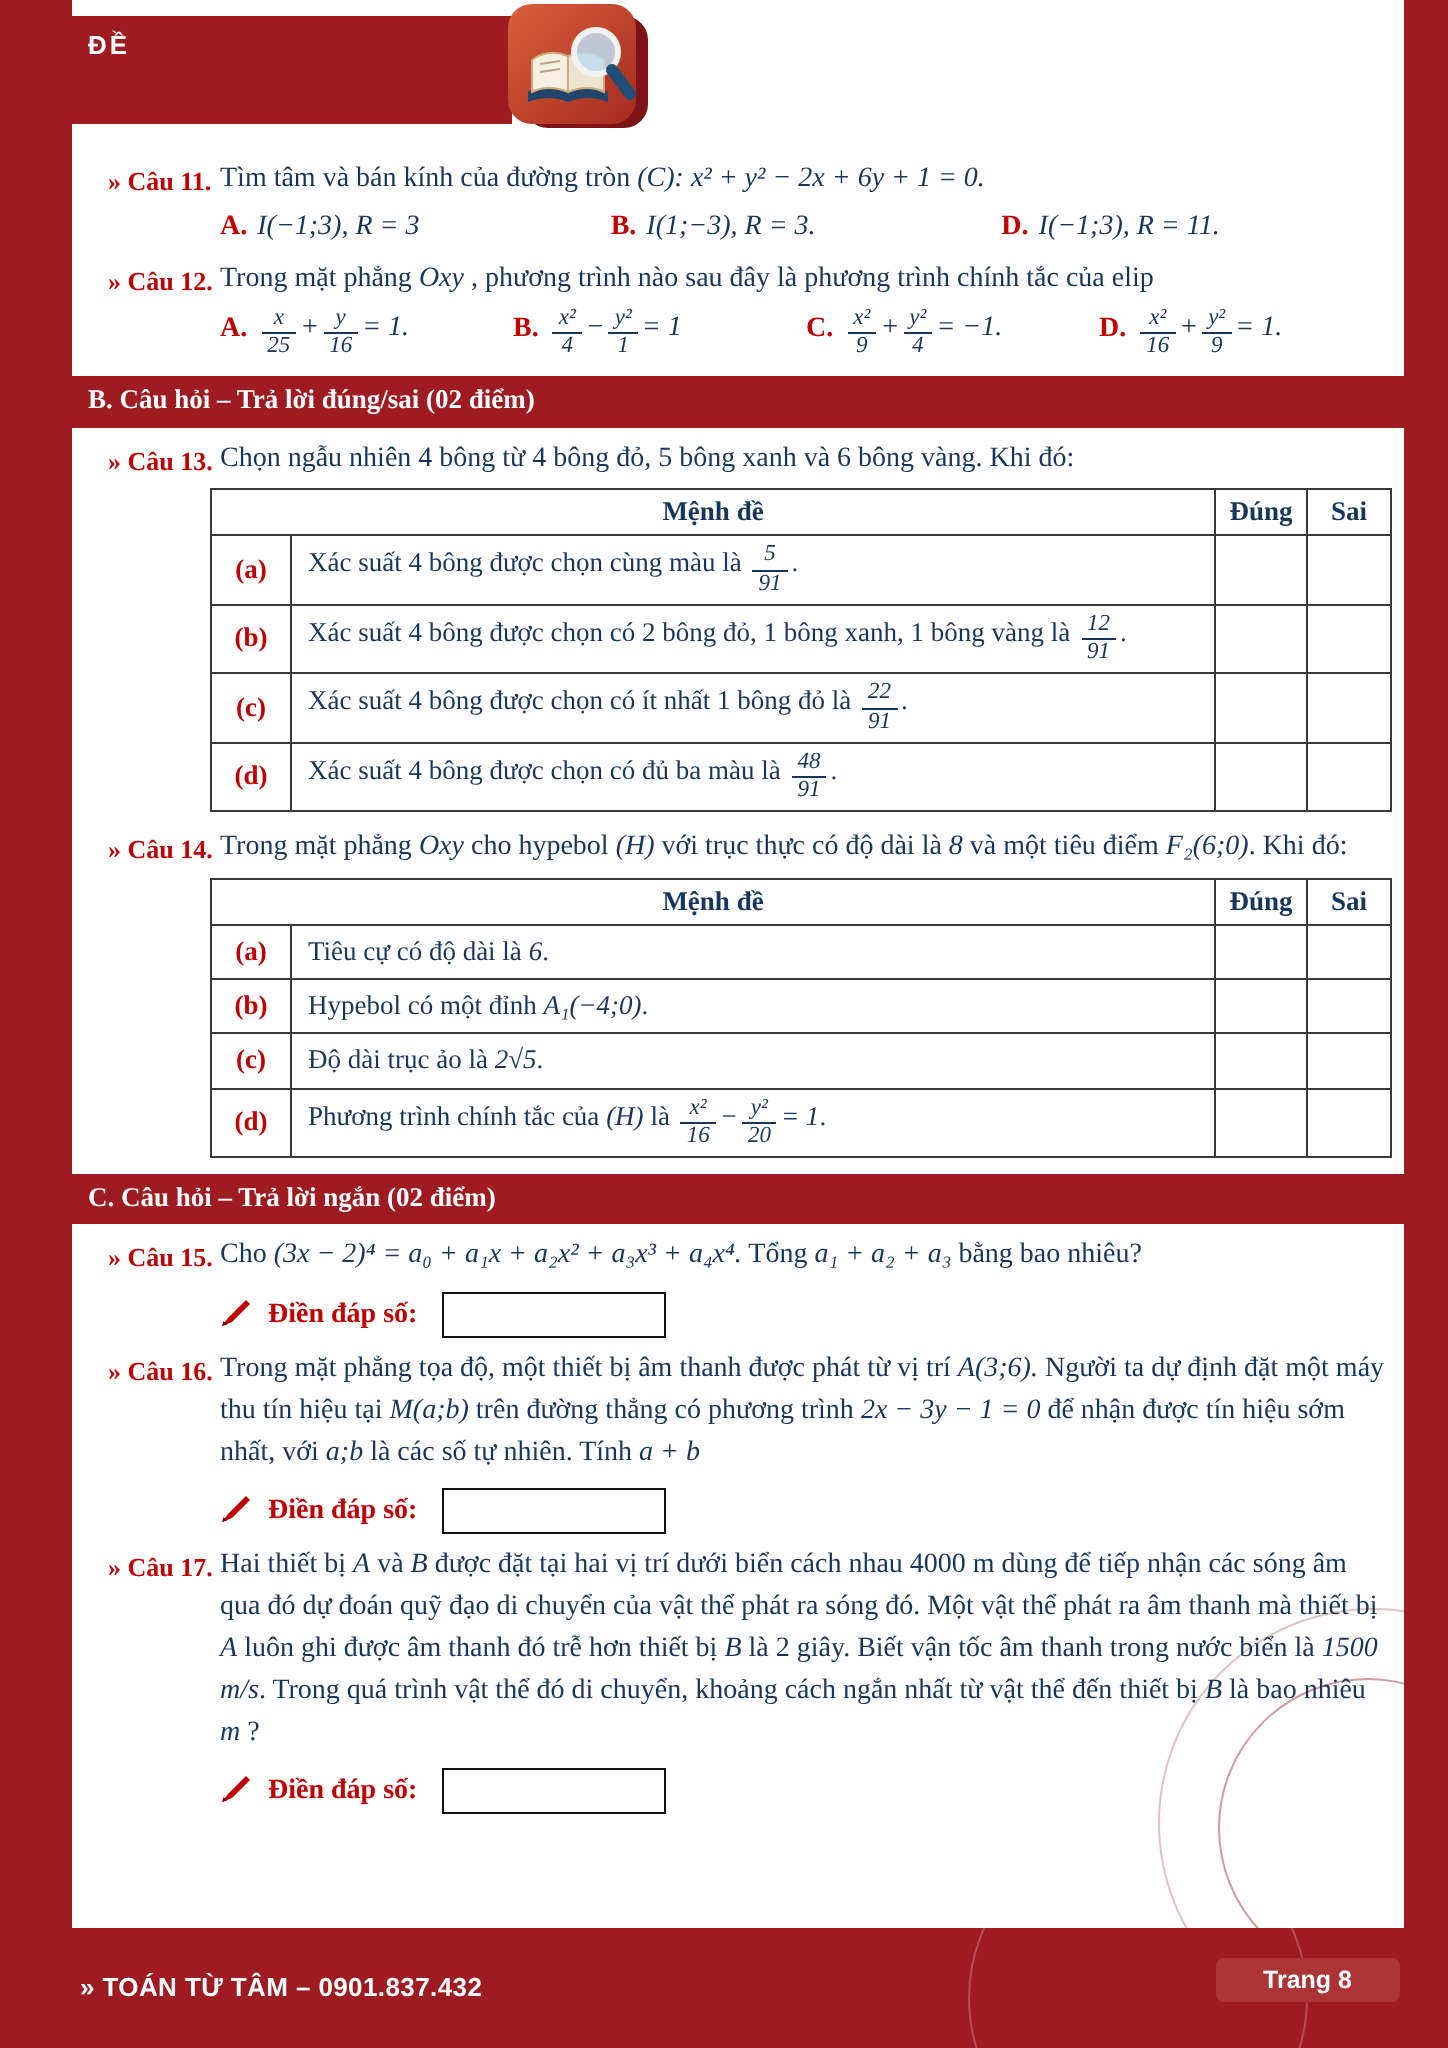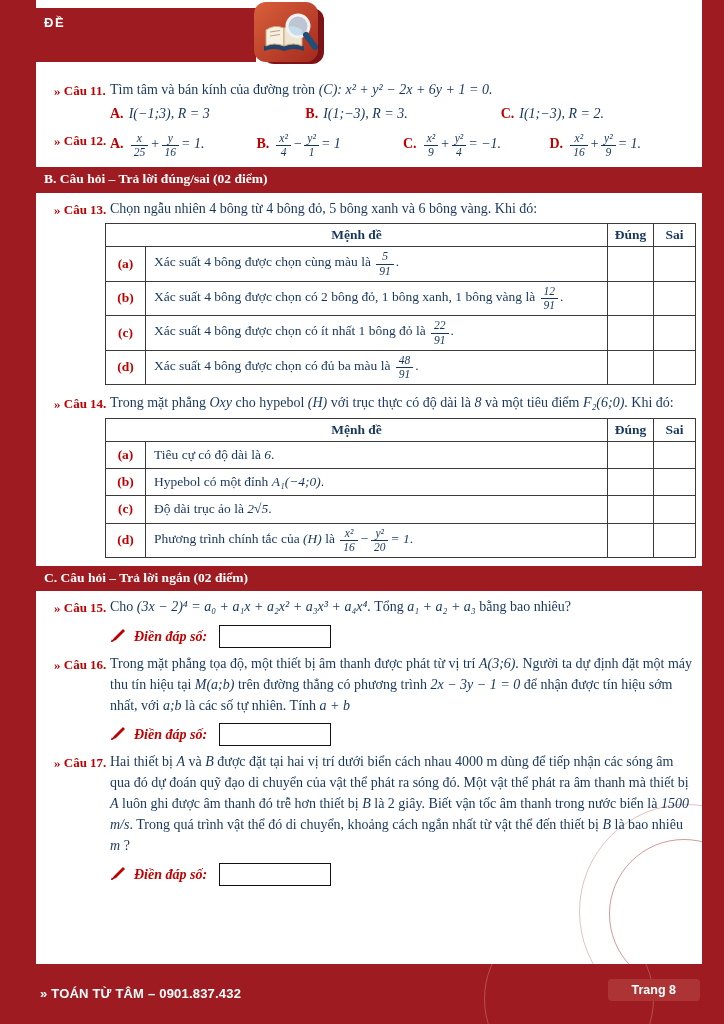--- a/index.html
+++ b/index.html
@@ -39,21 +39,21 @@
             font-size:13.5px; padding:2px 10px 3px 8px; }
 
   .qtable { border-collapse:collapse; table-layout:fixed; width:590px; margin:4px 0 7px 69px;
             color:#17365d; font-size:13.5px;border-radius:14px; }
   .qtable td { border:1px solid #3a3a3a; vertical-align:middle; }
   .qtable .th { font-weight:bold; text-align:center; padding:1px 4px; }
   .qtable .key { text-align:center; color:#c00000; font-weight:bold; }
   .qtable .st { padding:3px 8px; }
   .qtable .tf { }
 
-  .ans { display:flex; align-items:center; margin:7px 0 4px 74px;font-style:italic; }
+  .ans { display:flex; align-items:center; margin:7px 0 4px 74px; }
   .ans .pen { margin-right:7px; display:inline-flex; }
   .ans .lbl { color:#c00000; font-weight:bold; font-size:14px; }
   .ans .box { width:112px; height:23px; border:1.4px solid #111; margin-left:12px; background:#fff; }
 
   .arc { position:absolute; border-radius:50%; border:1px solid rgba(158,28,33,.45); }
   .a1 { width:150px; height:150px; right:-35px; bottom:35px; }
   .a2 { width:215px; height:215px; right:-70px; bottom:5px; border-color:rgba(158,28,33,.28); }
 
   .footer { position:absolute; left:0; bottom:0; width:100%; height:60px; background:#9e1c21;
             color:#fff; font-family:"Liberation Sans",sans-serif; font-weight:bold; overflow:hidden; }
@@ -101,28 +101,33 @@
     <div class="q">
       <span class="qlabel">» Câu 11.</span>
       <div class="qbody">
         <div>
           <span>Tìm tâm và bán kính của đường tròn</span>
           <span class="math">(C): x² + y² − 2x + 6y + 1 = 0.</span>
         </div>
         <div class="opts">
           <div class="opt"><span class="letter">A.</span><span class="math">I(−1;3), R = 3</span></div>
           <div class="opt"><span class="letter">B.</span><span class="math">I(1;−3), R = 3.</span></div>
-          <div class="opt"><span class="letter">C.</span><span class="math">I(1;−3), R = 2.</span></div>
+          <div class="opt"><span class="letter">D.</span><span class="math">I(−1;3), R = 11.</span></div>
         </div>
       </div>
     </div>
 
     <div class="q">
       <span class="qlabel">» Câu 12.</span>
       <div class="qbody">
+        <div>
+          <span>Trong mặt phẳng</span>
+          <span class="math">Oxy</span>
+          <span>, phương trình nào sau đây là phương trình chính tắc của elip</span>
+        </div>
         <div class="opts">
           <div class="opt"><span class="letter">A.</span><span class="frac"><span class="num">x</span><span class="den">25</span></span><span class="math">+</span><span class="frac"><span class="num">y</span><span class="den">16</span></span><span class="math">= 1.</span></div>
           <div class="opt"><span class="letter">B.</span><span class="frac"><span class="num">x²</span><span class="den">4</span></span><span class="math">−</span><span class="frac"><span class="num">y²</span><span class="den">1</span></span><span class="math">= 1</span></div>
           <div class="opt"><span class="letter">C.</span><span class="frac"><span class="num">x²</span><span class="den">9</span></span><span class="math">+</span><span class="frac"><span class="num">y²</span><span class="den">4</span></span><span class="math">= −1.</span></div>
           <div class="opt"><span class="letter">D.</span><span class="frac"><span class="num">x²</span><span class="den">16</span></span><span class="math">+</span><span class="frac"><span class="num">y²</span><span class="den">9</span></span><span class="math">= 1.</span></div>
         </div>
       </div>
     </div>
 
     <div class="banner">B. Câu hỏi – Trả lời đúng/sai (02 điểm)</div>

